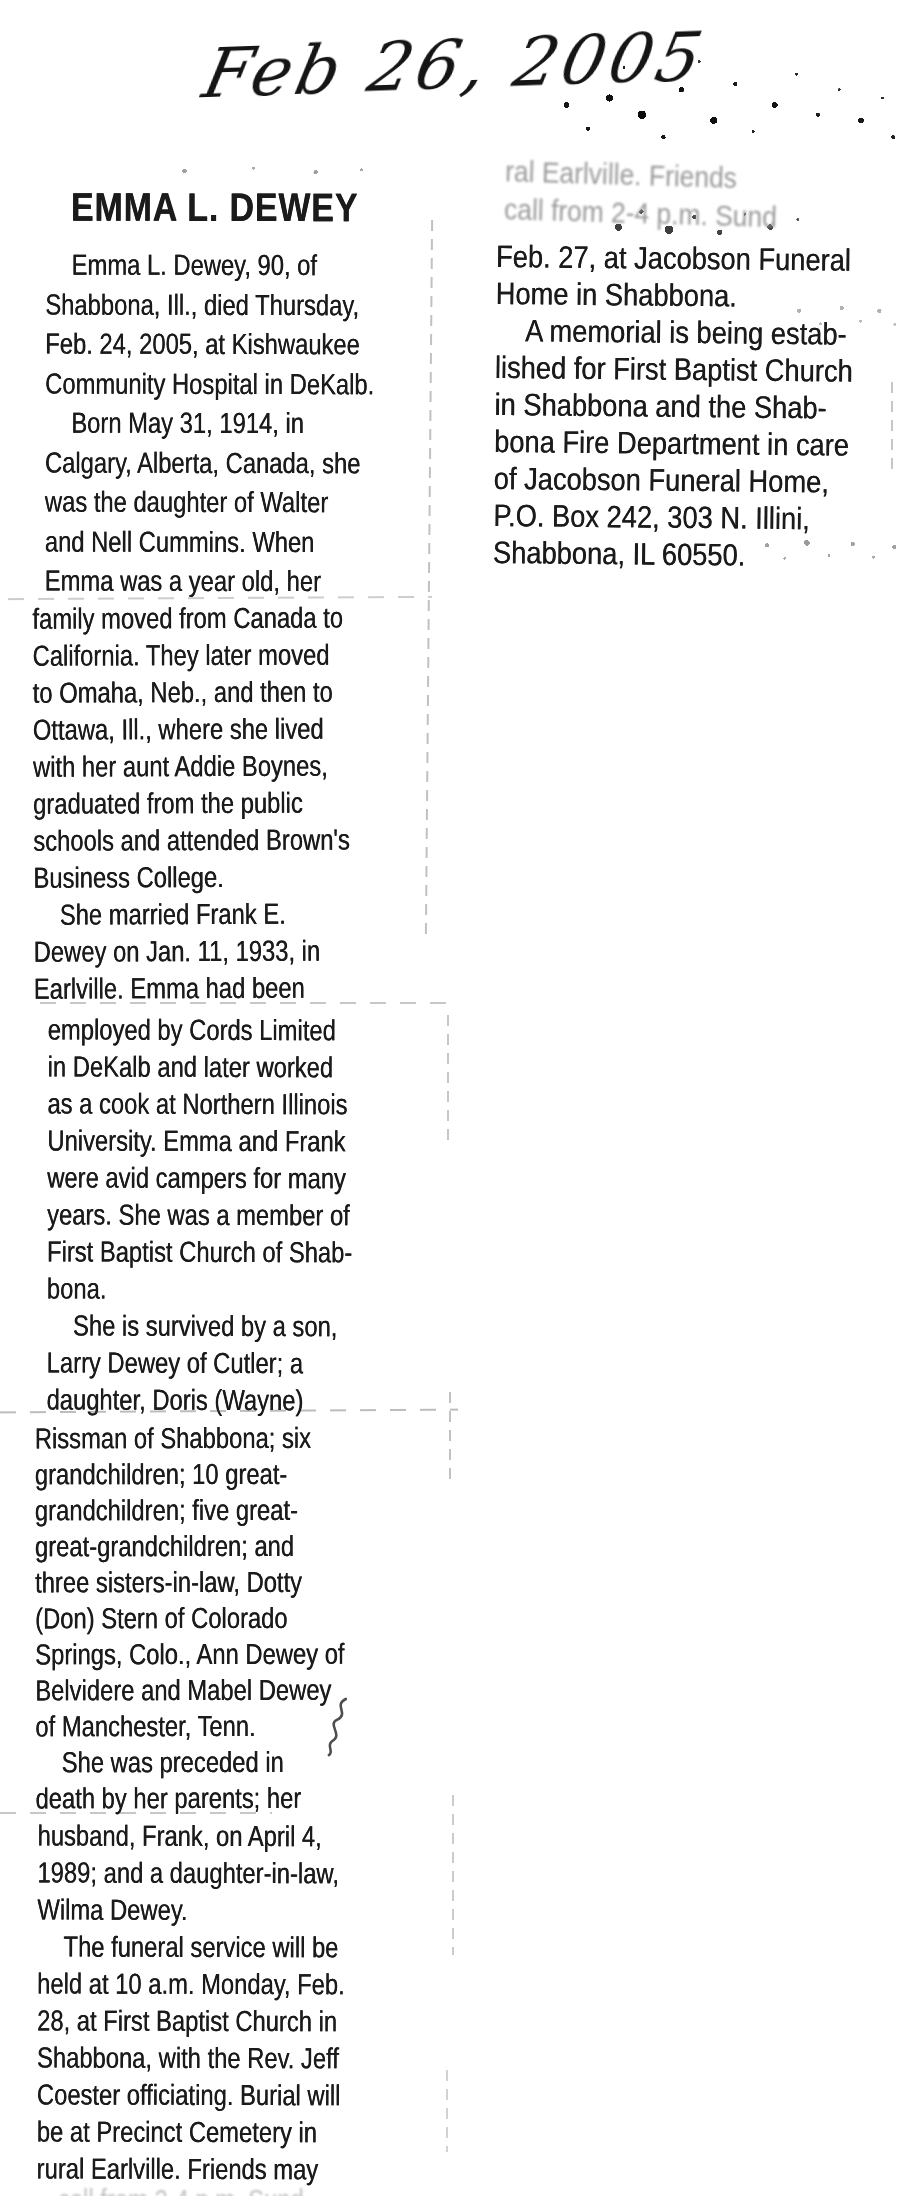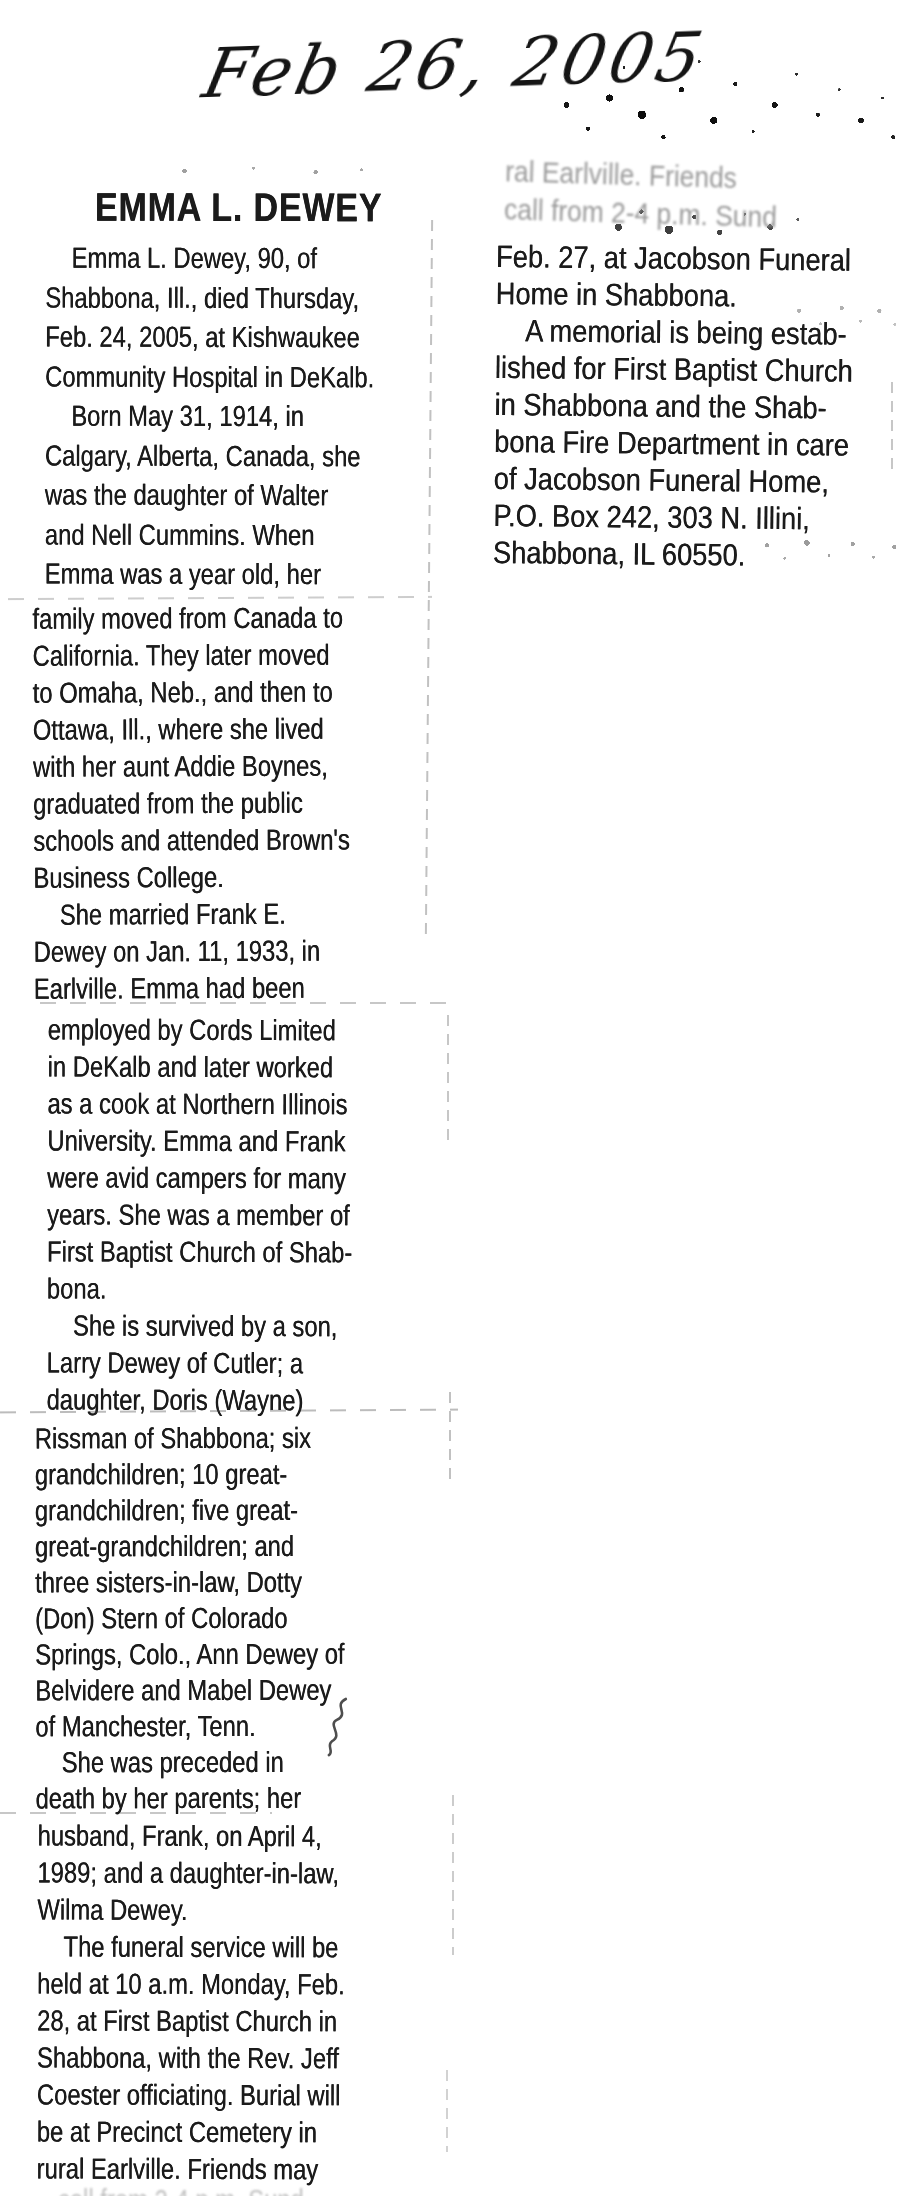--- a/index.html
+++ b/index.html
@@ -17,21 +17,21 @@
   }
   
   .tline { white-space:nowrap; transform:scaleX(.82); transform-origin:0 50%;
            text-shadow:.4px 0 0 currentColor; }
   .indent { padding-left:32px; }
   .strip { position:absolute; }
   .left-lines .tline { font-size:29px; line-height:37px; height:37px; }
 
   .strip-a { left:45px; top:185px; transform:rotate(.12deg); }
   .strip-a .tline { line-height:39.5px; height:39.5px; }
-  .headline-wrap { width:362px; text-align:right; height:44px; margin-bottom:10px; }
+  .headline-wrap { width:362px; text-align:left; height:44px; margin-bottom:17px; }
   .headline { display:inline-block; font-size:40px; font-weight:bold;
               letter-spacing:1px; transform:scaleX(.85);
               text-shadow:.5px 0 0 currentColor; }
 
   .strip-b { left:33px; top:600px;  transform:rotate(-.22deg); }
   .strip-c { left:47px; top:1012px; transform:rotate(.18deg); }
   .strip-d { left:35px; top:1420px; transform:rotate(-.12deg); }
   .strip-d .tline { line-height:36px; height:36px; }
   .strip-e { left:37px; top:1818px; transform:rotate(.15deg); }
 

